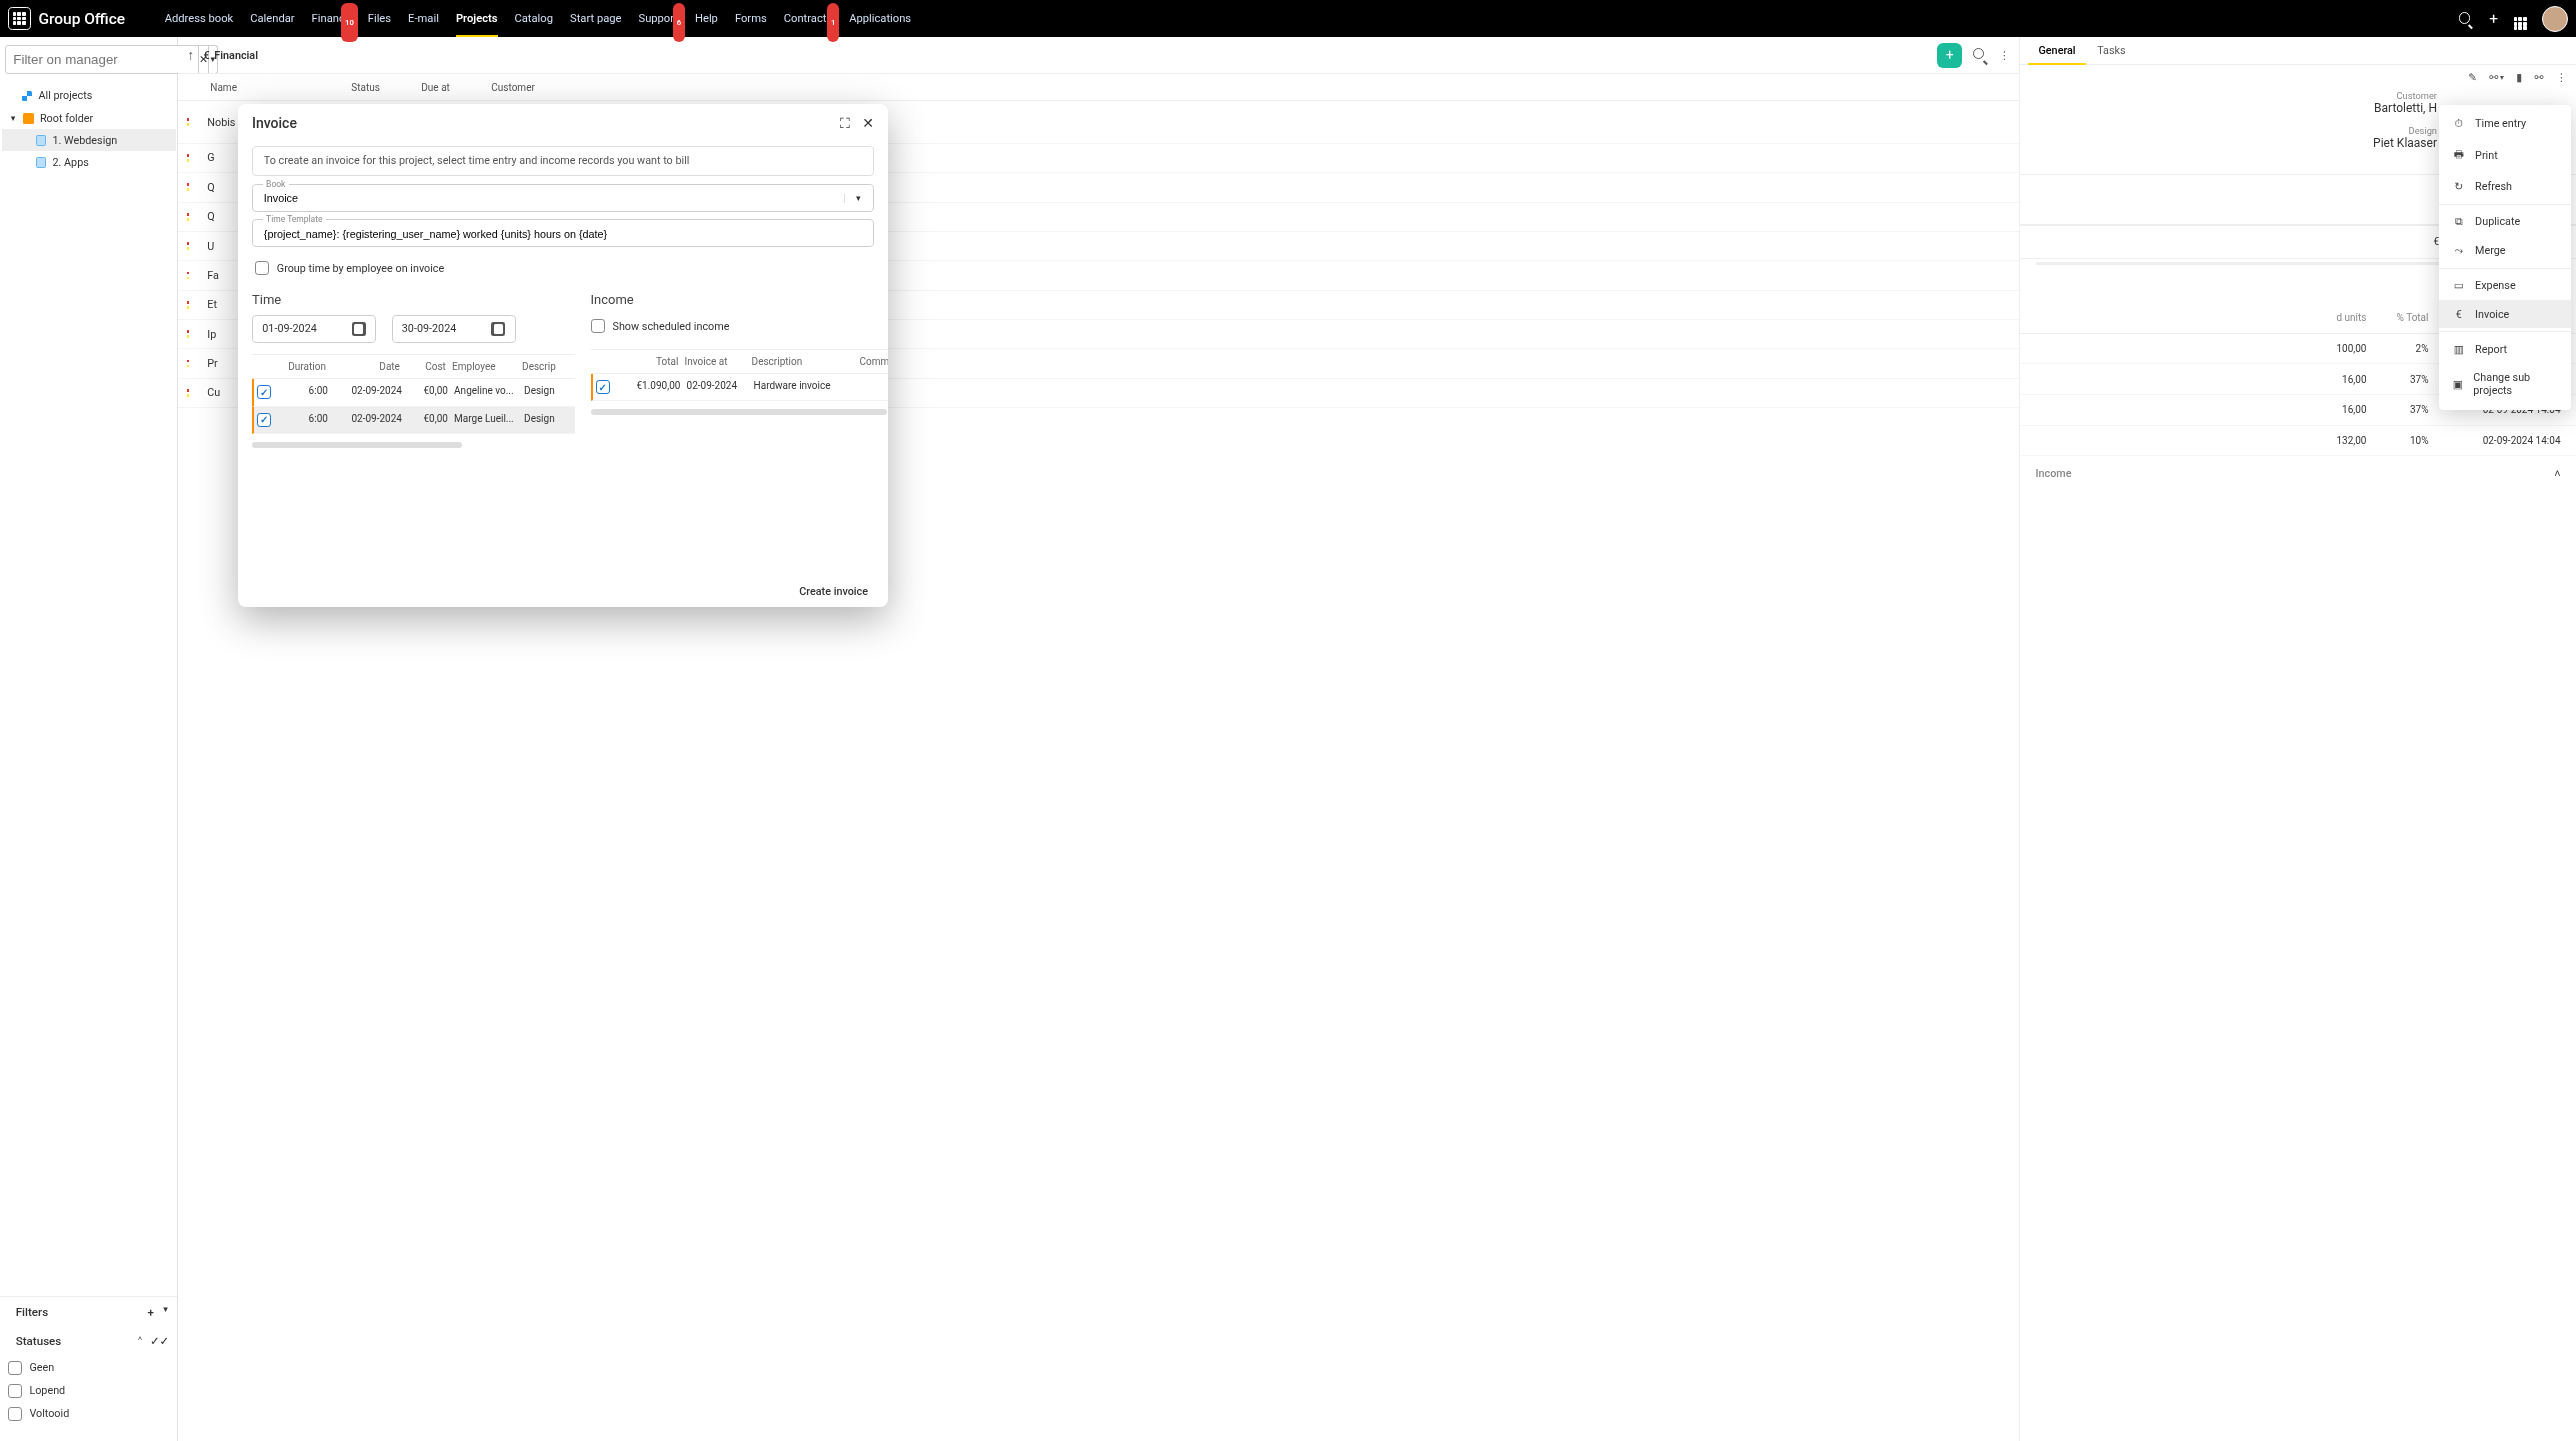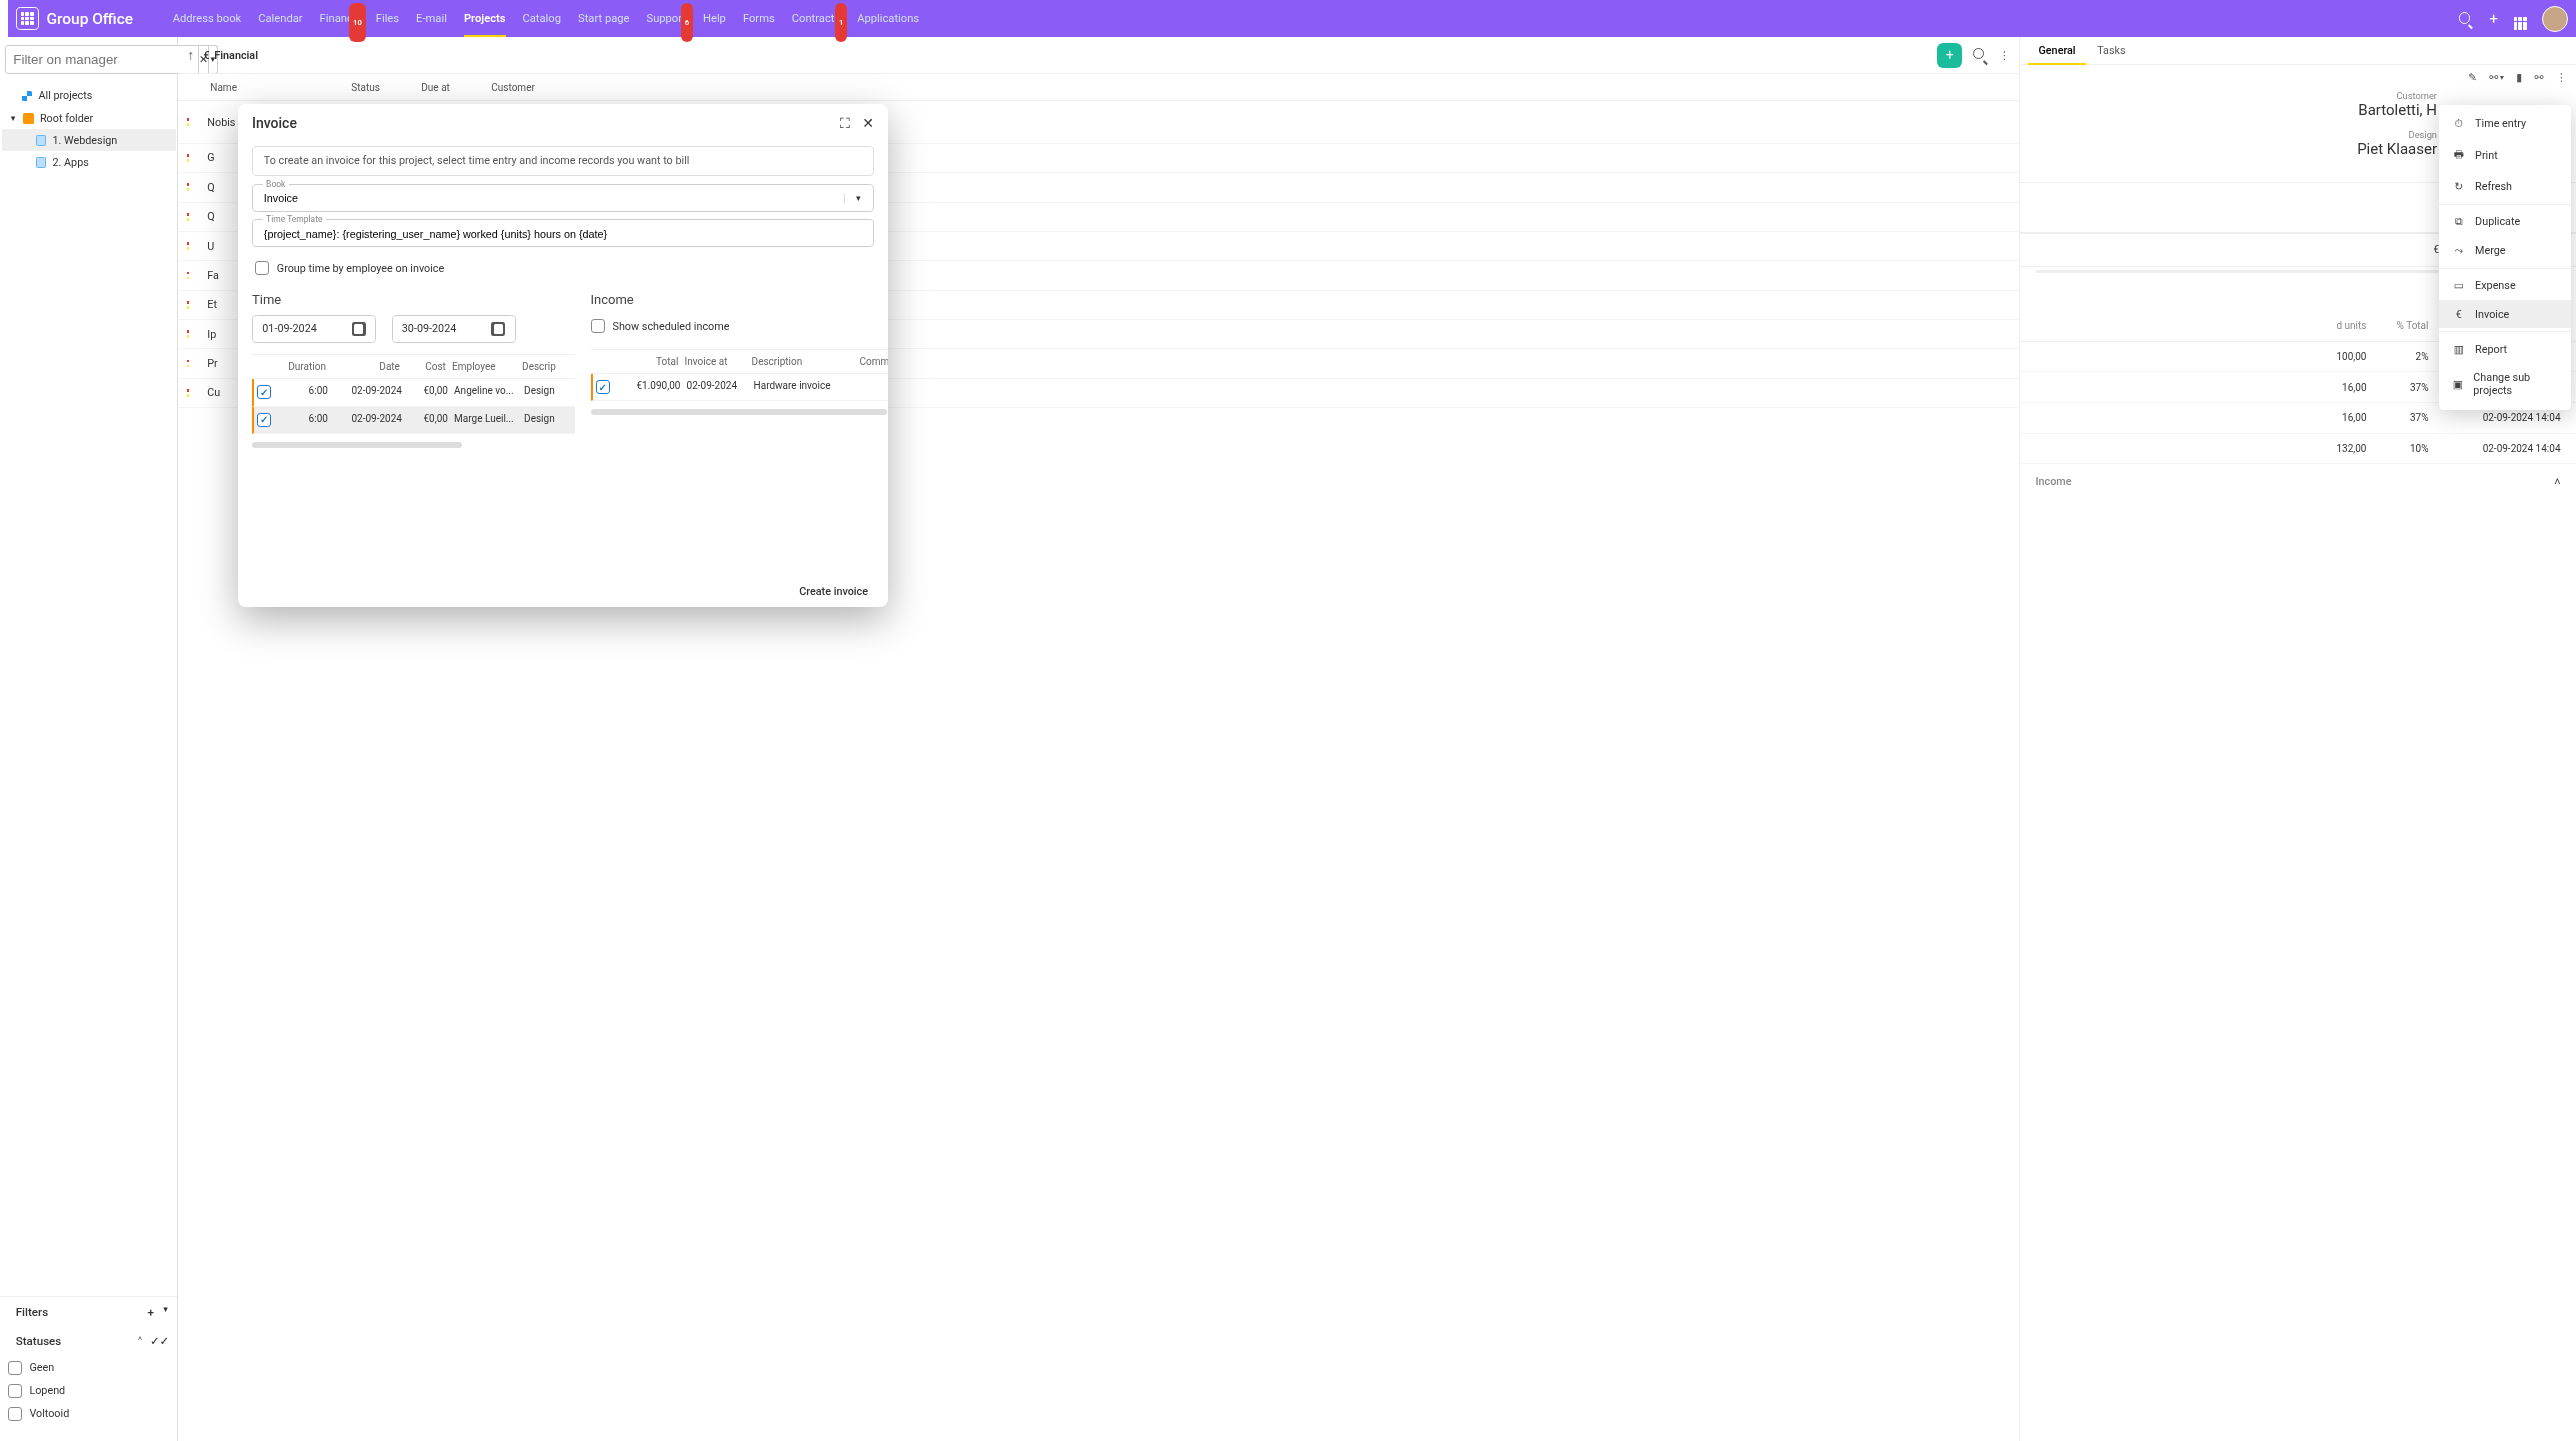--- a/index.html
+++ b/index.html
@@ -1,17 +1,17 @@
 <!DOCTYPE html>
 <html style="font-size:12.4px"><head>
 <meta charset="utf-8">
 <style>
 * { box-sizing: border-box; margin: 0; padding: 0; }
 body { font-family: -apple-system, BlinkMacSystemFont, 'Segoe UI', Roboto, sans-serif; font-size: 10.8px; color: #333; background: #fff; overflow: hidden; }
-.topbar { height: 37px; background: #8b5cf6; display: flex; align-items: center; padding: 0 7.7px; color: #fff; margin-left: 8px; }
+.topbar { height: 37px; background: #000000; display: flex; align-items: center; padding: 0 7.7px; color: #fff; }
 .logo-block { display: flex; align-items: center; gap: 7.7px; }
 .logo-box { width: 23px; height: 23px; border: 1.5px solid #fff; border-radius: 4.6px; display: flex; align-items: center; justify-content: center; }
 .logo-grid { display: grid; grid-template-columns: repeat(3,3.9px); grid-template-rows: repeat(3,3.9px); gap: 0.8px;}
 .logo-grid > span { background:#fff; border-radius:0.8px;}
 .brand { font-size: 15.5px; font-weight: 500; }
 .nav { display: flex; gap: 0; margin-left: 31px; }
 .nav a { color: #d0e0f5; padding: 0 8.5px; height: 37px; line-height: 37px; position: relative; cursor: pointer; font-size: 11.2px;}
 .nav a.active { color: #fff; font-weight: 600; }
 .nav a.active::after { content:''; position:absolute; bottom:0; left:8.5px; right:8.5px; height:2.3px; background:#ffd500;}
 .badge { position:absolute; top:3.1px; right:1.5px; background:#e53935; color:#fff; font-size:7.7px; padding:0.8px 3.9px; border-radius:6.2px; font-weight:600;}
@@ -48,21 +48,21 @@
 .flag-sq { width:10.8px; height:7.7px; background:linear-gradient(to bottom, #e53935 33%, #fff 33% 66%, #ffeb3b 66%);}
 .detail { width:557px; border-left:0.8px solid #eee; position:relative; overflow:hidden; display:flex; flex-direction:column;}
 .detail-tabs { display:flex; height:28px; border-bottom:0.8px solid #eee; padding:0 7.7px;}
 .detail-tabs a { padding:0 10.8px; line-height:28px; color:#555; position:relative; cursor:pointer;}
 .detail-tabs a.active { color:#000; font-weight:500;}
 .detail-tabs a.active::after { content:''; position:absolute; bottom:-0.8px; left:0; right:0; height:2.3px; background:#ffd500;}
 .detail-toolbar { display:flex; gap:12.4px; padding:6.2px 9.3px; justify-content:flex-end; color:#555;}
 .dt-icon { cursor:pointer; display:flex; align-items:center; gap:1.5px;}
 .info-block { padding:0 15.5px 15.5px;}
 .info-label { font-size:9.3px; color:#888;}
-.info-val { font-size:15px; margin-bottom:9.3px;}
+.info-val { font-size:12px; margin-bottom:9.3px;}
 .totals-row { display:flex; gap:23px; border-top:0.8px solid #eee; border-bottom:0.8px solid #eee; padding:10.8px 15.5px; font-size:10px;}
 .tot-cell { text-align:right;}
 .tot-cell .h { color:#888; font-size:9.3px; margin-bottom:4.6px;}
 .neg { color:#e53935; font-weight:600;}
 .data-head, .data-row { display:grid; grid-template-columns: 1fr 62px 132px; padding:9.3px 15.5px; font-size:10px;}
 .data-head { color:#888; border-bottom:0.8px solid #eee; position:relative;}
 .data-row { border-bottom:0.8px solid #f5f5f5;}
 .data-row > :nth-child(1), .data-head > :nth-child(1){text-align:right;}
 .data-row > :nth-child(2), .data-head > :nth-child(2){text-align:right;}
 .data-row > :nth-child(3), .data-head > :nth-child(3){text-align:right;}

